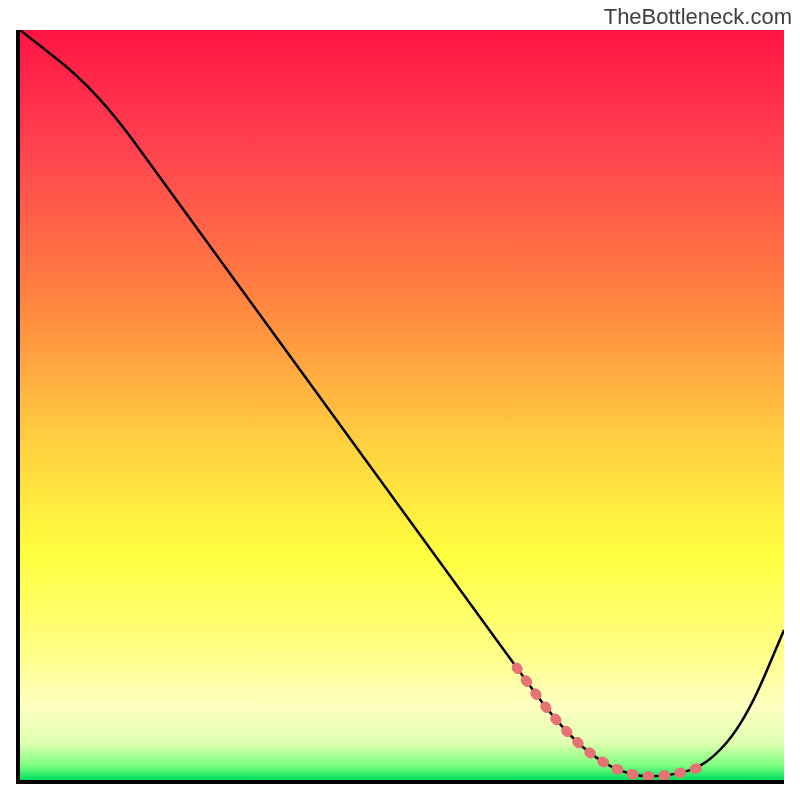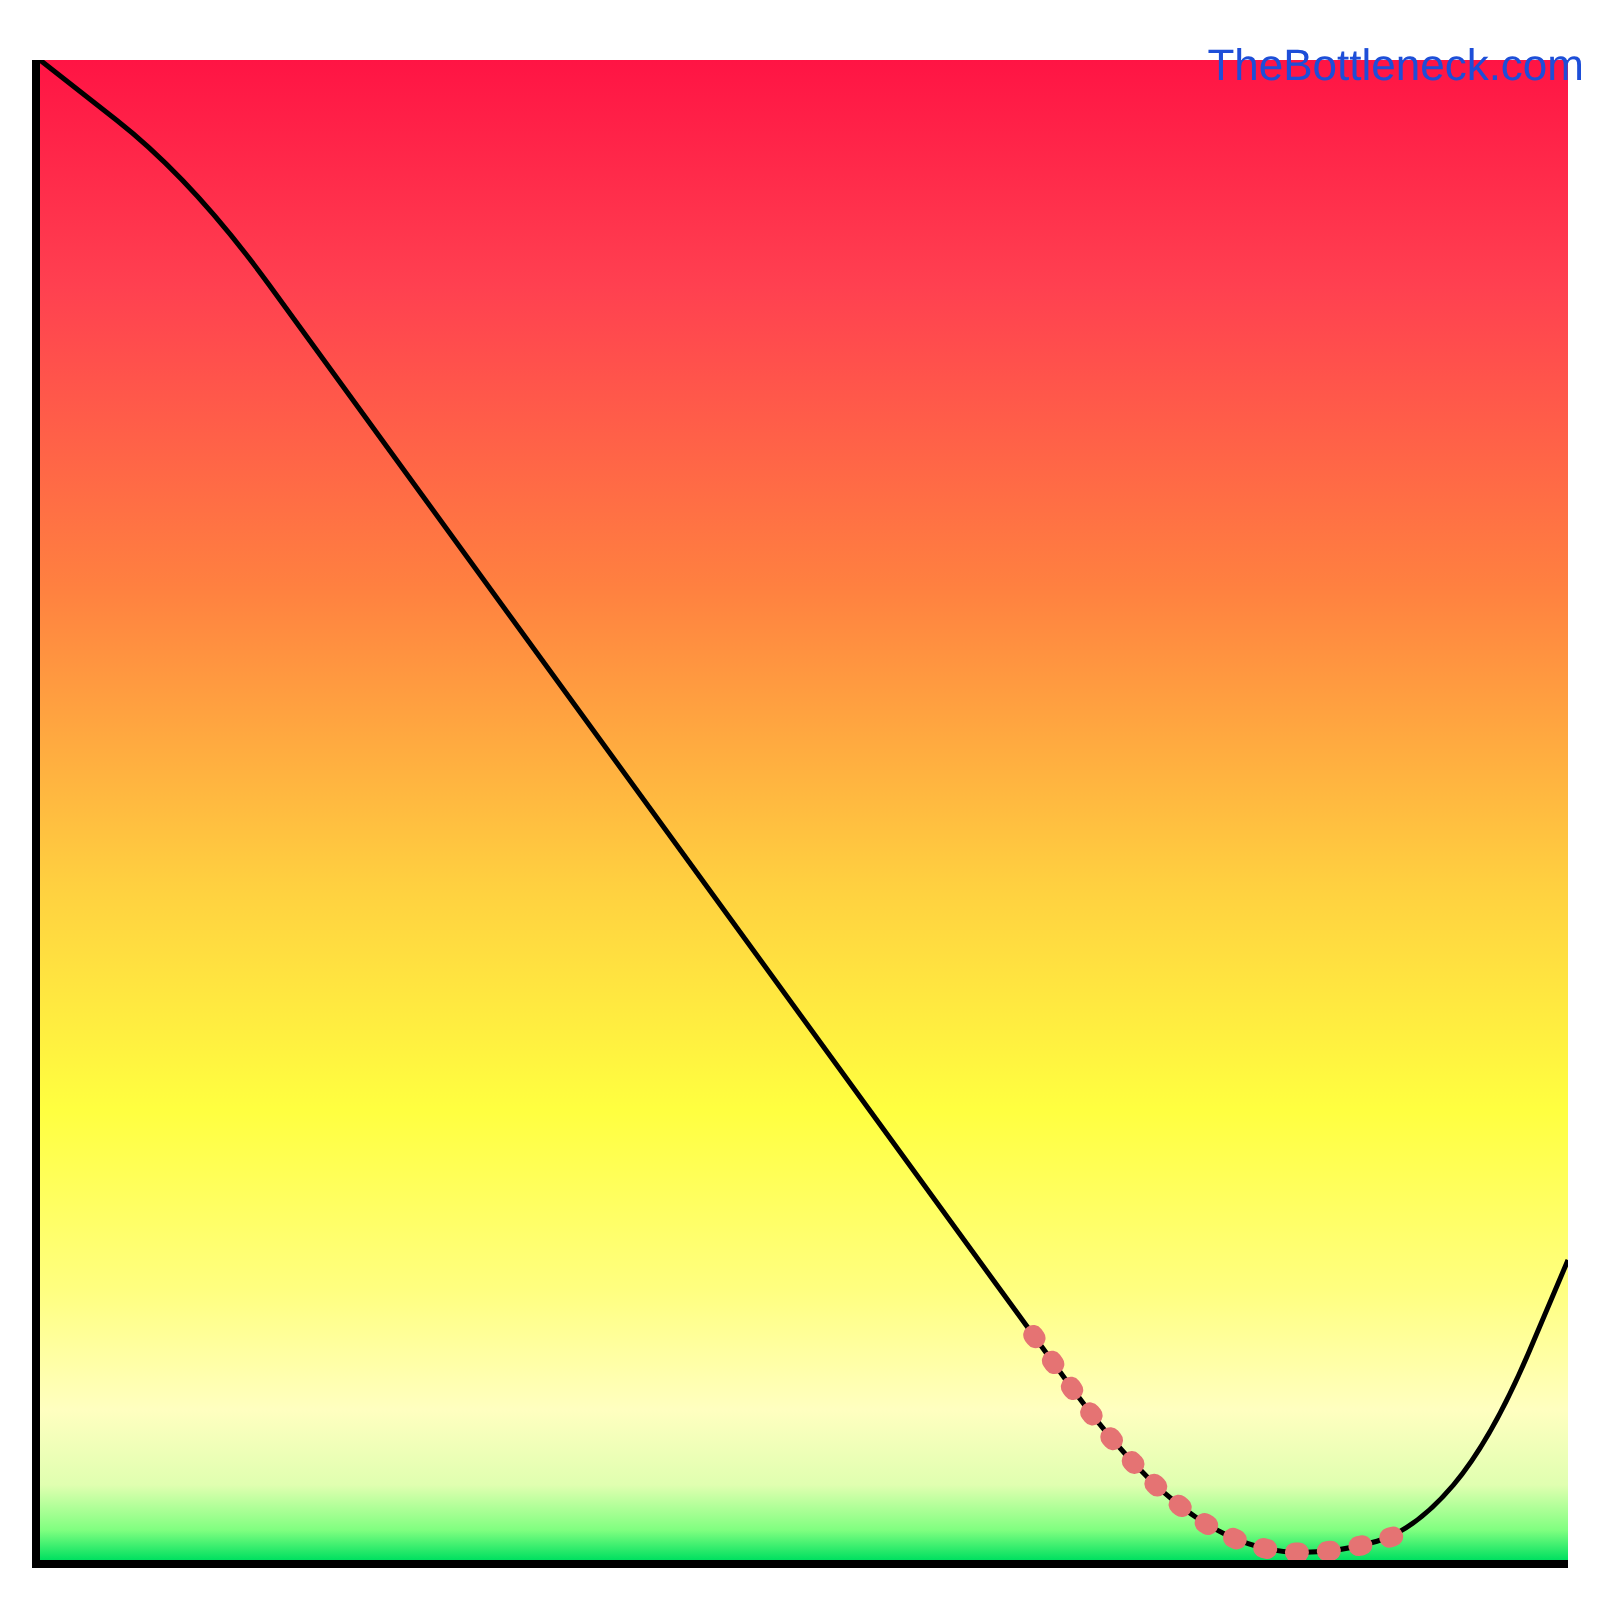--- a/index.html
+++ b/index.html
@@ -11,24 +11,24 @@
     font-family: Arial, sans-serif;
     overflow: hidden;
   }
   .container {
     position: relative;
     width: 800px;
     height: 800px;
   }
   .watermark {
     position: absolute;
-    top: 20px;
+    top: 4px;
     right: 8px;
     font-size: 22px;
-    color: #1d4ed8;
+    color: #404040;
     font-weight: normal;
     z-index: 10;
   }
   .plot-area {
     position: absolute;
     left: 16px;
     top: 30px;
     width: 768px;
     height: 754px;
     border-left: 4px solid #000;

